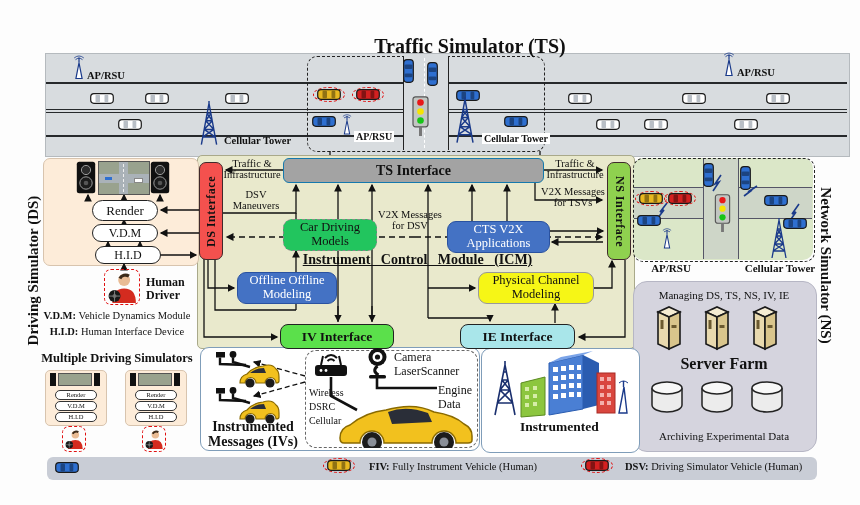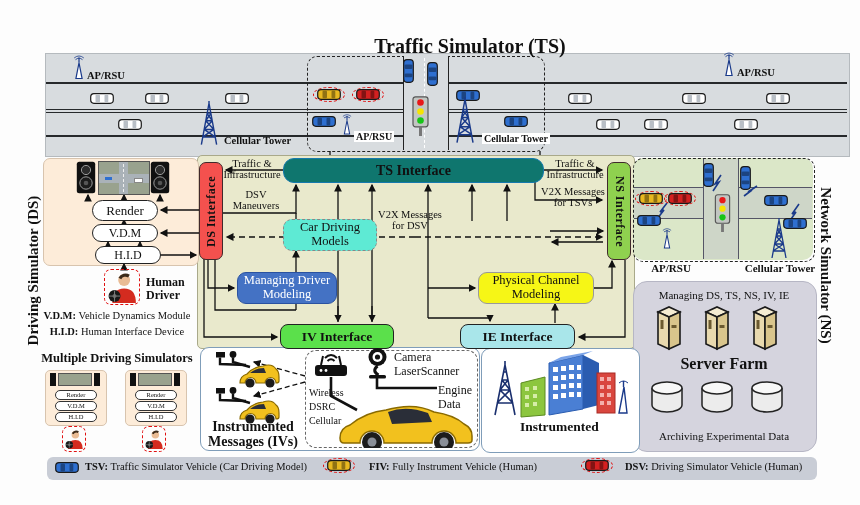--- a/index.html
+++ b/index.html
@@ -184,21 +184,21 @@
   <div class="abs z5 minipill" style="left:135px;top:412px;width:40px;height:8px">
       <span>H.I.D</span>
     </div>
 
   <div class="abs z5 ifv" style="left:199px;top:162px;width:22px;height:96px;background:#f4514e">
       <span>DS Interface</span>
     </div>
   <div class="abs z5 ifv ifv2" style="left:607px;top:162px;width:22px;height:96px;background:#8fd14f">
       <span>NS Interface</span>
     </div>
-  <div class="abs z5 hif" style="left:283px;top:158px;width:259px;height:23px;background:#0f766e;border-color:#1579ad;border-radius:11px;font-size:14px">
+  <div class="abs z5 hif" style="left:283px;top:158px;width:259px;height:23px;background:#a3a3a3;border-color:#1579ad;border-radius:6px;font-size:14px">
       <span>TS Interface</span>
     </div>
 
   <div class="abs z5 flbl" style="left:221px;top:158px;width:62px">
       <div>Traffic &amp;</div>
       <div>Infrastructure</div>
     </div>
   <div class="abs z5 flbl" style="left:543px;top:158px;width:64px">
       <div>Traffic &amp;</div>
       <div>Infrastructure</div>
@@ -209,28 +209,33 @@
     </div>
   <div class="abs z5 flbl" style="left:374px;top:209px;width:72px">
       <div>V2X Messages</div>
       <div>for DSV</div>
     </div>
   <div class="abs z5 flbl" style="left:538px;top:186px;width:70px">
       <div>V2X Messages</div>
       <div>for TSVs</div>
     </div>
 
-  <div class="abs z5 mod" style="left:283px;top:219px;width:92px;height:30px;background:#5eead4;border:1.5px dashed #888">
+  <div class="abs z5 mod" style="left:283px;top:219px;width:92px;height:30px;background:#22c55e;border:1.5px dashed #888">
       <div>Car Driving</div>
       <div>Models</div>
     </div>
-
+  <div class="abs z5 mod" style="left:447px;top:221px;width:101px;height:30px;background:#4472c4;color:#fff;border:1px solid #2a52a0">
+      <div>CTS V2X</div>
+      <div>Applications</div>
+    </div>
+
+  <div class="abs z5 c b" style="left:283px;top:252px;width:269px;font-size:14px;text-decoration:underline;word-spacing:7px">Instrument Control Module (ICM)</div>
 
   <div class="abs z5 mod" style="left:237px;top:272px;width:98px;height:30px;background:#4472c4;color:#fff;border:1px solid #2a52a0">
-      <div>Managing Driver</div>
+      <div>Offline Offline</div>
       <div>Modeling</div>
     </div>
   <div class="abs z5 mod" style="left:478px;top:272px;width:114px;height:30px;background:#f6f616;border:1.2px solid #999">
       <div>Physical Channel</div>
       <div>Modeling</div>
     </div>
 
   <div class="abs z5 hif" style="left:460px;top:324px;width:113px;height:23px;background:#a9e6ea">
       <span>IE Interface</span>
     </div>
@@ -376,21 +381,20 @@
     </div>
 
   <div class="abs z5" style="left:47px;top:457px;width:770px;height:23px">
     <span class="abs" id="lgc0" style="left:8px;top:5px">
         <svg width="24" height="11" viewBox="0 0 24 11">
           <rect x="0.7" y="0.7" width="22.6" height="9.6" rx="3.2" fill="#2e6fd0" stroke="#1a1a1a" stroke-width="1.2"></rect>
           <rect x="5.5" y="1.8" width="4.5" height="7.4" rx="1" fill="rgba(0,0,0,0.38)"></rect>
           <rect x="14.5" y="1.8" width="3.8" height="7.4" rx="1" fill="rgba(0,0,0,0.38)"></rect>
         </svg>
       </span>
-    <span class="abs lg-t" style="left:38px;top:4px"><span class="b">TSV:</span> <span>Traffic Simulator Vehicle (Car Driving Model)</span></span>
     <span class="abs dcar" id="lgc1" style="left:276px;top:1px">
         <svg width="24" height="11" viewBox="0 0 24 11">
           <rect x="0.7" y="0.7" width="22.6" height="9.6" rx="3.2" fill="#e8b820" stroke="#1a1a1a" stroke-width="1.2"></rect>
           <rect x="5.5" y="1.8" width="4.5" height="7.4" rx="1" fill="rgba(0,0,0,0.38)"></rect>
           <rect x="14.5" y="1.8" width="3.8" height="7.4" rx="1" fill="rgba(0,0,0,0.38)"></rect>
         </svg>
       </span>
     <span class="abs lg-t" style="left:322px;top:4px"><span class="b">FIV:</span> <span>Fully Instrument Vehicle (Human)</span></span>
     <span class="abs dcar" id="lgc2" style="left:534px;top:1px">
         <svg width="24" height="11" viewBox="0 0 24 11">

